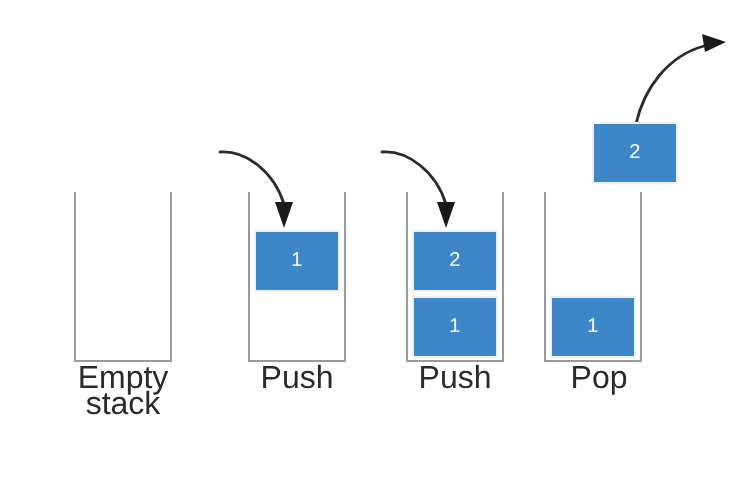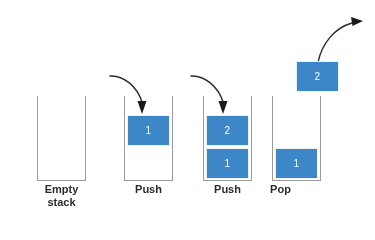--- a/index.html
+++ b/index.html
@@ -40,22 +40,22 @@
     justify-content: center;
     color: #ffffff;
     font-size: 10px;
     font-family: "Liberation Sans", sans-serif;
     letter-spacing: 0.2px;
   }
   .label {
     position: absolute;
     text-align: center;
     color: #2b2b2b;
-    font-size: 11px;
-    font-weight: bold;
+    font-size: 16px;
+    font-weight: normal;
     font-family: "Liberation Sans", sans-serif;
     line-height: 13px;
     white-space: pre-line;
   }
   .arrow-svg {
     position: absolute;
     overflow: visible;
     pointer-events: none;
   }
 </style>
@@ -102,16 +102,16 @@
       <path d="M 8 48 C 12 30, 24 14, 42 9" stroke="#2b2b2b" stroke-width="1.4" fill="none" stroke-linecap="round"></path>
       <polygon points="53,7 41,3 42.5,12" fill="#1a1a1a"></polygon>
     </svg>
     <div class="box" style="left:296px; top:61px; width:43px; height:31px;">
       <span>2</span>
     </div>
     <div class="container-u" style="left:272px; top:96px; width:49px; height:85px;"></div>
     <div class="box" style="left:275px; top:148px; width:43px; height:31px;">
       <span>1</span>
     </div>
-    <div class="label" style="left:246px; top:183px; width:69px;">Pop</div>
+    <div class="label" style="left:265px; top:183px; width:69px;">Pop</div>
   </div>
 
 </div>
 
 </body></html>

